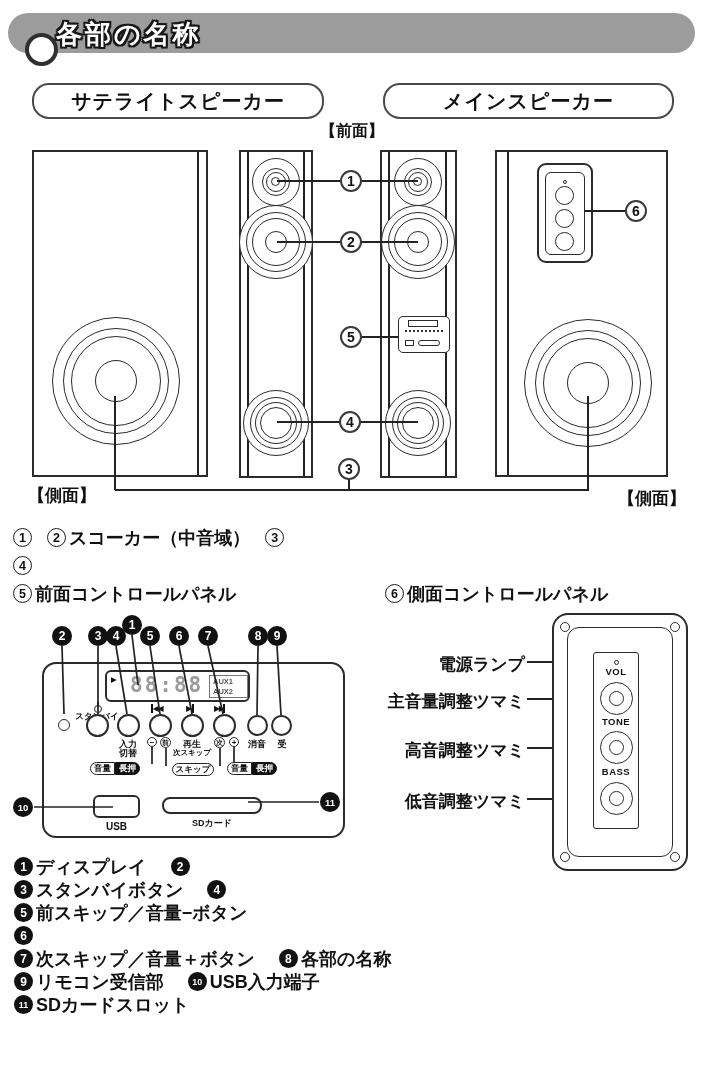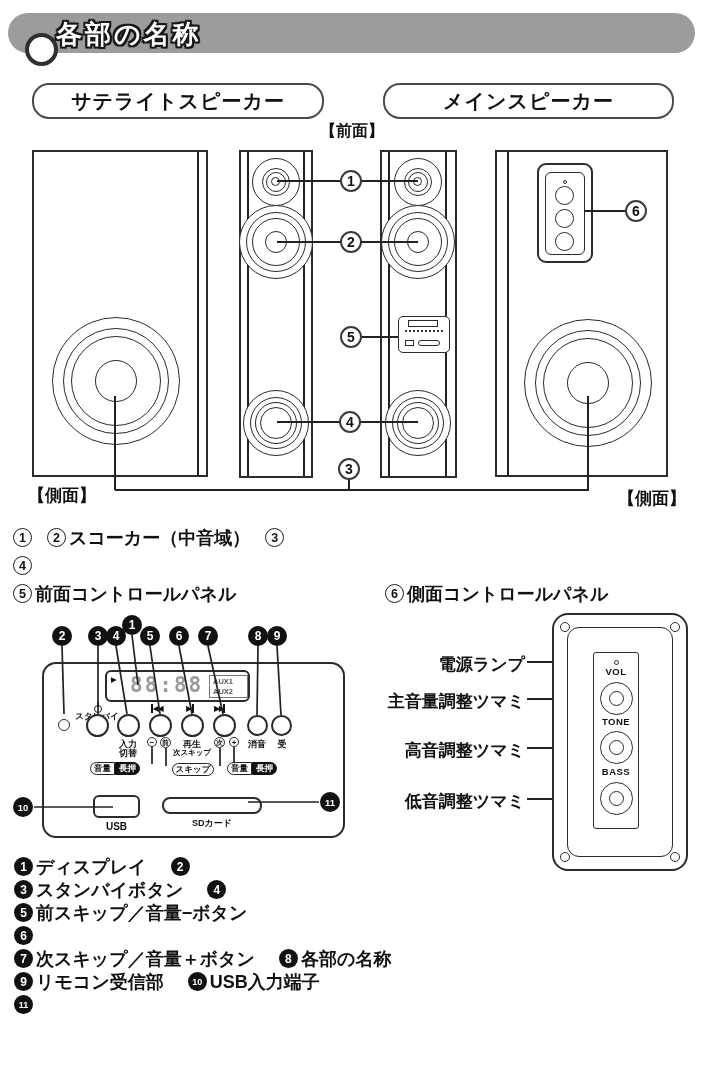--- a/index.html
+++ b/index.html
@@ -328,17 +328,18 @@
           <span>リモコン受信部</span>
         </span>
       <span class="itm">
           <span class="bb w">10</span>
           <span>USB入力端子</span>
         </span>
     </div>
     <div class="row">
       <span class="itm">
           <span class="bb w">11</span>
+          <span>SDカードスロット</span>
         </span>
     </div>
   </div>
 
 </div>
 
 </body></html>

